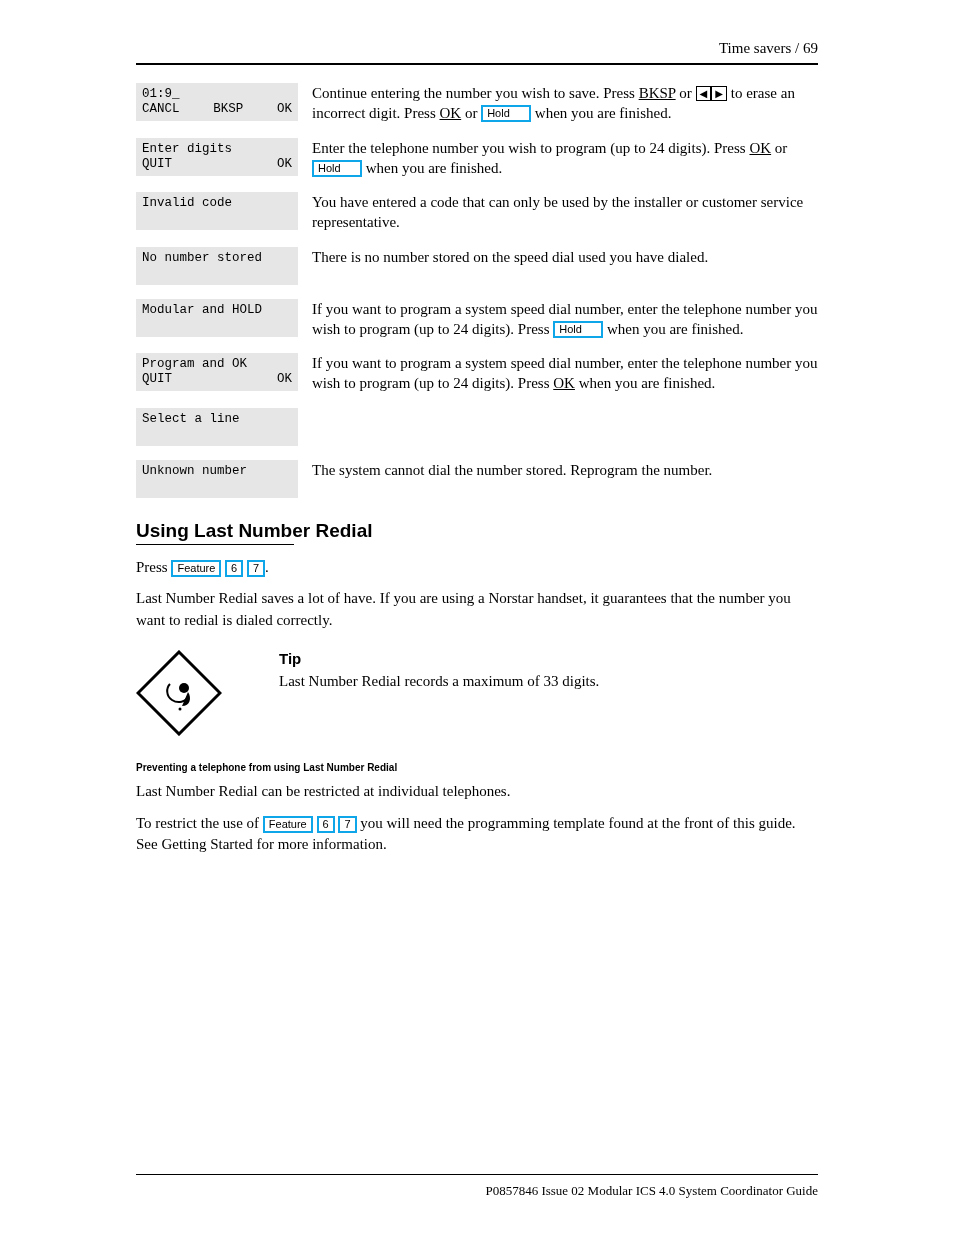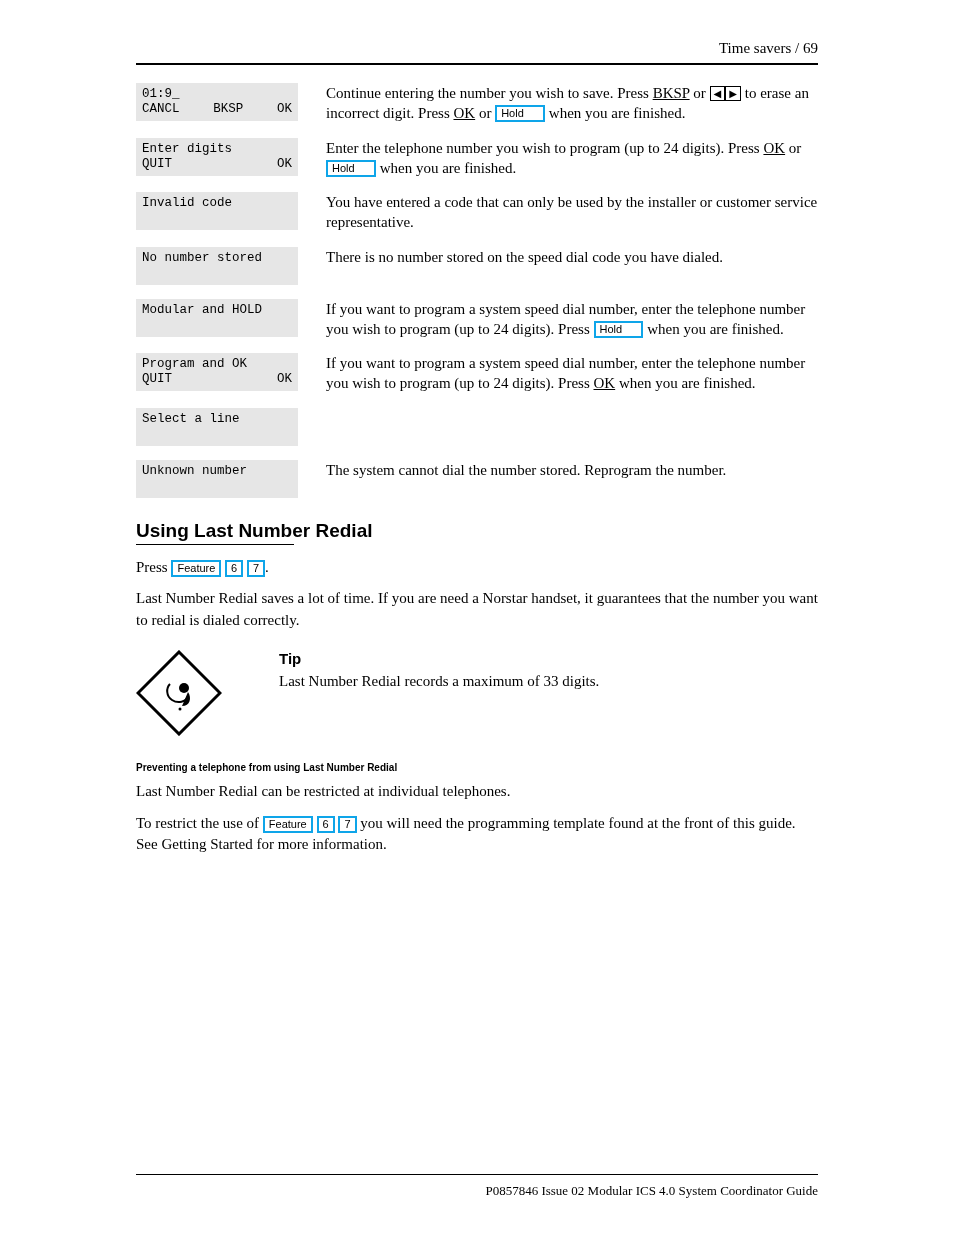--- a/index.html
+++ b/index.html
@@ -33,21 +33,21 @@
     margin-bottom: 14px;
   }
   .display-box {
     width: 162px;
     min-height: 36px;
     background: #e6e6e6;
     font-family: "Courier New", monospace;
     font-size: 12.5px;
     line-height: 15px;
     padding: 4px 6px;
-    margin-right: 28px;
+    margin-right: 14px;
     flex: 0 0 auto;
   }
   .display-line {
     display: flex;
     justify-content: space-between;
     white-space: pre;
   }
   .desc {
     flex: 1 1 auto;
     font-size: 15px;
@@ -145,21 +145,21 @@
         <div class="display-line"><span>Invalid code</span><span></span></div>
         <div style="height: 15px;"></div>
       </div>
       <div class="desc">You have entered a code that can only be used by the installer or customer service representative.</div>
     </div>
     <div class="row">
       <div class="display-box">
         <div class="display-line"><span>No number stored</span><span></span></div>
         <div style="height: 15px;"></div>
       </div>
-      <div class="desc">There is no number stored on the speed dial code you have dialed.</div>
+      <div class="desc">There is no number stored on the speed dial used you have dialed.</div>
     </div>
     <div class="row">
       <div class="display-box">
         <div class="display-line"><span>Modular and HOLD</span><span></span></div>
         <div style="height: 15px;"></div>
       </div>
       <div class="desc">If you want to program a system speed dial number, enter the telephone number you wish to program (up to 24 digits). Press <span class="keybox">Hold &nbsp;&nbsp;&nbsp;&nbsp;</span> when you are finished.</div>
     </div>
     <div class="row">
       <div class="display-box">
@@ -185,21 +185,21 @@
 
 <h2 class="section">Using Last Number Redial</h2>
 <div class="section-underline"></div>
 
 <div class="body-text">
   <span>Press </span><span class="keybox">Feature</span>
   <span class="keybox">6</span>
   <span class="keybox">7</span><span>.</span>
 </div>
 
-<div class="body-text">Last Number Redial saves a lot of time. If you are need a Norstar handset, it guarantees that the number you want to redial is dialed correctly.</div>
+<div class="body-text">Last Number Redial saves a lot of have. If you are using a Norstar handset, it guarantees that the number you want to redial is dialed correctly.</div>
 
 <div class="tip-row">
   <div class="diamond-wrap">
     <svg width="86" height="86" viewBox="0 0 86 86">
       <polygon points="43,2 84,43 43,84 2,43" fill="none" stroke="#000" stroke-width="3"></polygon>
       <g transform="translate(28,26)">
         <path d="M6 8 C2 12, 2 20, 8 24 C14 28, 22 26, 24 20" fill="none" stroke="#000" stroke-width="2"></path>
         <circle cx="20" cy="12" r="5" fill="#000"></circle>
         <path d="M24 16 C28 22, 26 30, 18 30" fill="#000"></path>
         <circle cx="16" cy="33" r="1.5" fill="#000"></circle>

